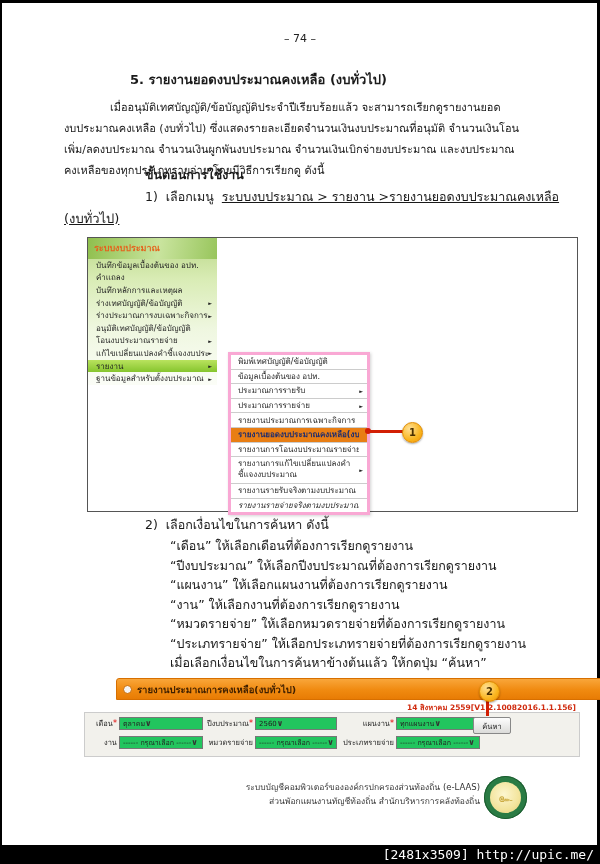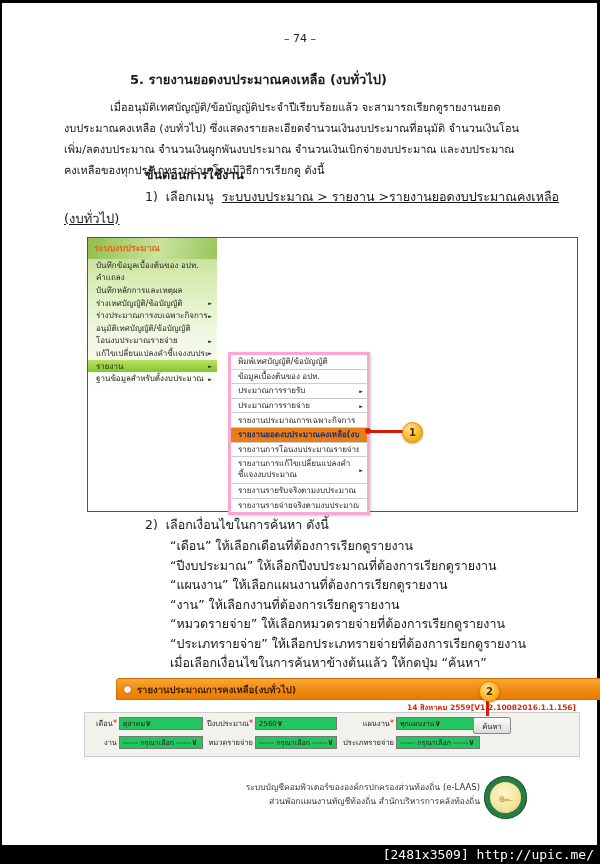--- a/index.html
+++ b/index.html
@@ -27,21 +27,21 @@
         background:linear-gradient(100deg,#8fbf4d 0%,#c9e49e 55%,#98c55c 100%);white-space:nowrap;}
   .mrow{height:12.6px;display:flex;align-items:center;padding:0 5px 0 8px;font-size:8px;color:#222;}
   .mlabel{flex:1;white-space:nowrap;overflow:hidden;}
   .marrow{font-size:5px;color:#222;}
   .mrow.hl{background:linear-gradient(180deg,#b9e35e,#86c52e);}
 
   .submenu{position:absolute;left:140px;top:114px;width:142px;background:#0f766e;border:3px solid #f9a8d4;
         box-shadow:1px 1px 3px rgba(0,0,0,.18);box-sizing:border-box;}
   .srow{display:flex;align-items:center;min-height:13.6px;padding:0 4px 0 7px;font-size:8px;
         border-bottom:1px solid #ccc;color:#222;background:#fff;}
-  .srow:last-child{border-bottom:none;}
+  .srow:last-child{border-bottom:none;font-style:italic;}
   .slabel{flex:1;white-space:nowrap;overflow:hidden;}
   .sarrow{font-size:5px;color:#222;}
   .srow.hl{background:#e87e14;color:#1f2d6e;font-weight:bold;}
   .srow.two{min-height:26px;}
   .srow.two .slabel{white-space:normal;line-height:1.35;padding:2px 0;}
 
   .callout{position:absolute;width:19px;height:19px;border-radius:50%;border:1px solid #df8a00;
         background:radial-gradient(circle at 35% 30%,#ffe095,#f9b41c 62%,#f0920e);
         font-size:10px;font-weight:bold;color:#4a3000;display:flex;align-items:center;justify-content:center;
         box-shadow:0 1px 2px rgba(0,0,0,.35);z-index:5;}

